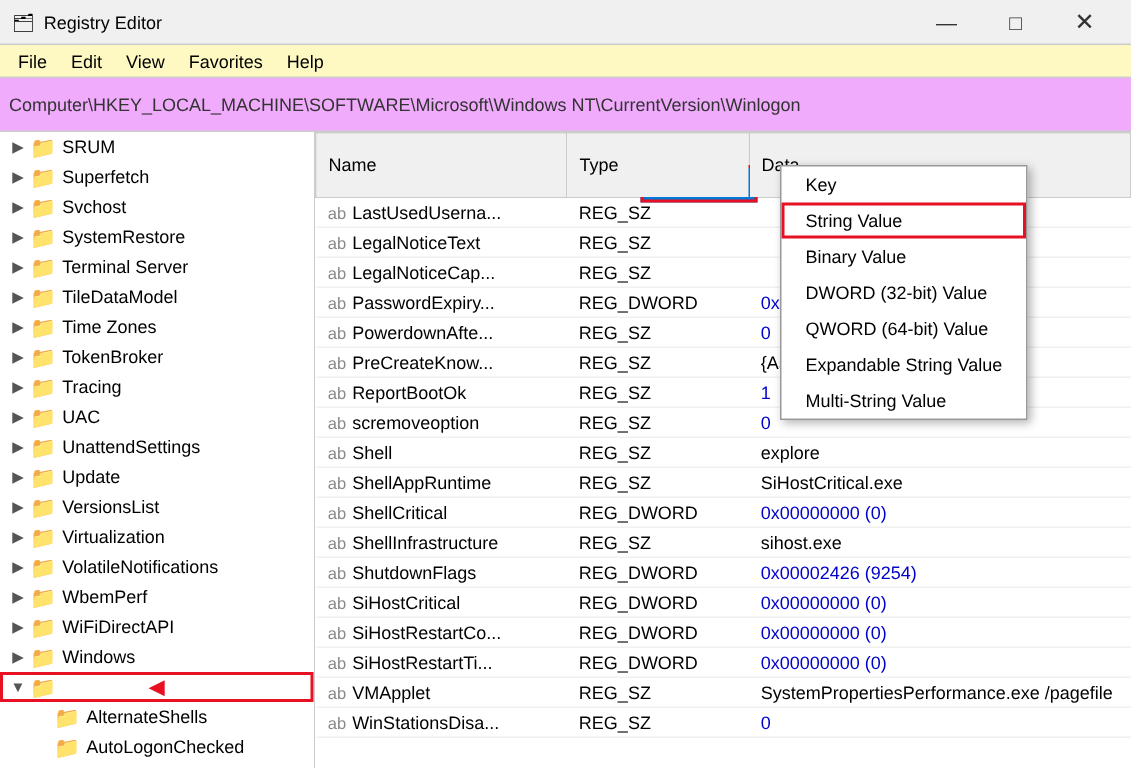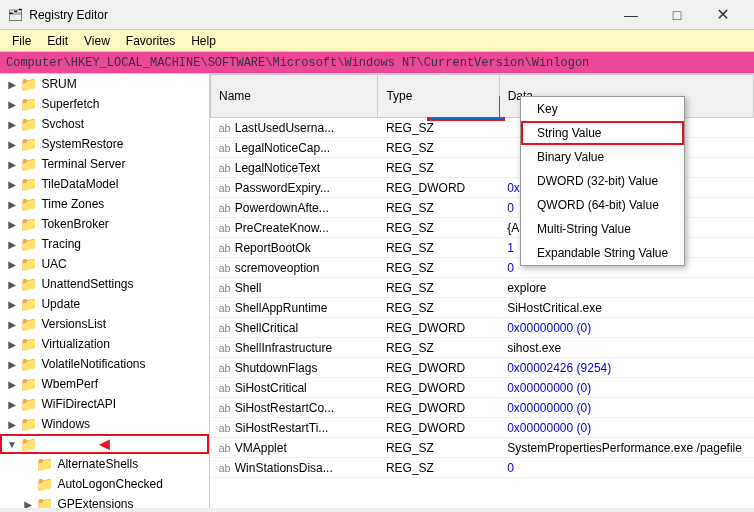--- a/index.html
+++ b/index.html
@@ -36,29 +36,28 @@
     }
     .menu-item {
       padding: 2px 8px;
       cursor: pointer;
       height: 22px;
       display: flex; align-items: center;
     }
 
     
     #addressbar {
-      background: #ec4899;
-      height: 22px;
+      background: #f0abfc;
+      height: 36px;
       display: flex;
       align-items: center;
       padding: 0 6px;
       border-bottom: 1px solid #ccc;
       font-size: 12px;
       color: #333;
-      font-family: Liberation Mono, monospace;
     }
 
     
     #main {
       display: flex;
       height: calc(512px - 78px);
     }
 
     
     #sidebar {
@@ -318,26 +317,26 @@
           <th>Data</th>
         </tr>
       </thead>
       <tbody id="table-body">
       <tr>
             <td><span class="row-icon">ab</span>LastUsedUserna...</td>
             <td>REG_SZ</td>
             <td class="data-black"></td>
           </tr>
           <tr>
+            <td><span class="row-icon">ab</span>LegalNoticeText</td>
+            <td>REG_SZ</td>
+            <td class="data-black"></td>
+          </tr>
+          <tr>
             <td><span class="row-icon">ab</span>LegalNoticeCap...</td>
-            <td>REG_SZ</td>
-            <td class="data-black"></td>
-          </tr>
-          <tr>
-            <td><span class="row-icon">ab</span>LegalNoticeText</td>
             <td>REG_SZ</td>
             <td class="data-black"></td>
           </tr>
           <tr>
             <td><span class="row-icon">ab</span>PasswordExpiry...</td>
             <td>REG_DWORD</td>
             <td class="data-blue">0x00000000</td>
           </tr>
           <tr>
             <td><span class="row-icon">ab</span>PowerdownAfte...</td>
@@ -417,17 +416,17 @@
         <span>New</span>
         <span>▶</span>
       </button>
     </div>
     <div id="new-dropdown">
     <div class="dropdown-item">Key</div>
         <div class="dropdown-item highlighted-item">String Value</div>
         <div class="dropdown-item">Binary Value</div>
         <div class="dropdown-item">DWORD (32-bit) Value</div>
         <div class="dropdown-item">QWORD (64-bit) Value</div>
+        <div class="dropdown-item">Expandable String Value</div>
         <div class="dropdown-item">Multi-String Value</div>
-        <div class="dropdown-item">Expandable String Value</div>
       </div>
   </div>
 </div>
 
 </body></html>

